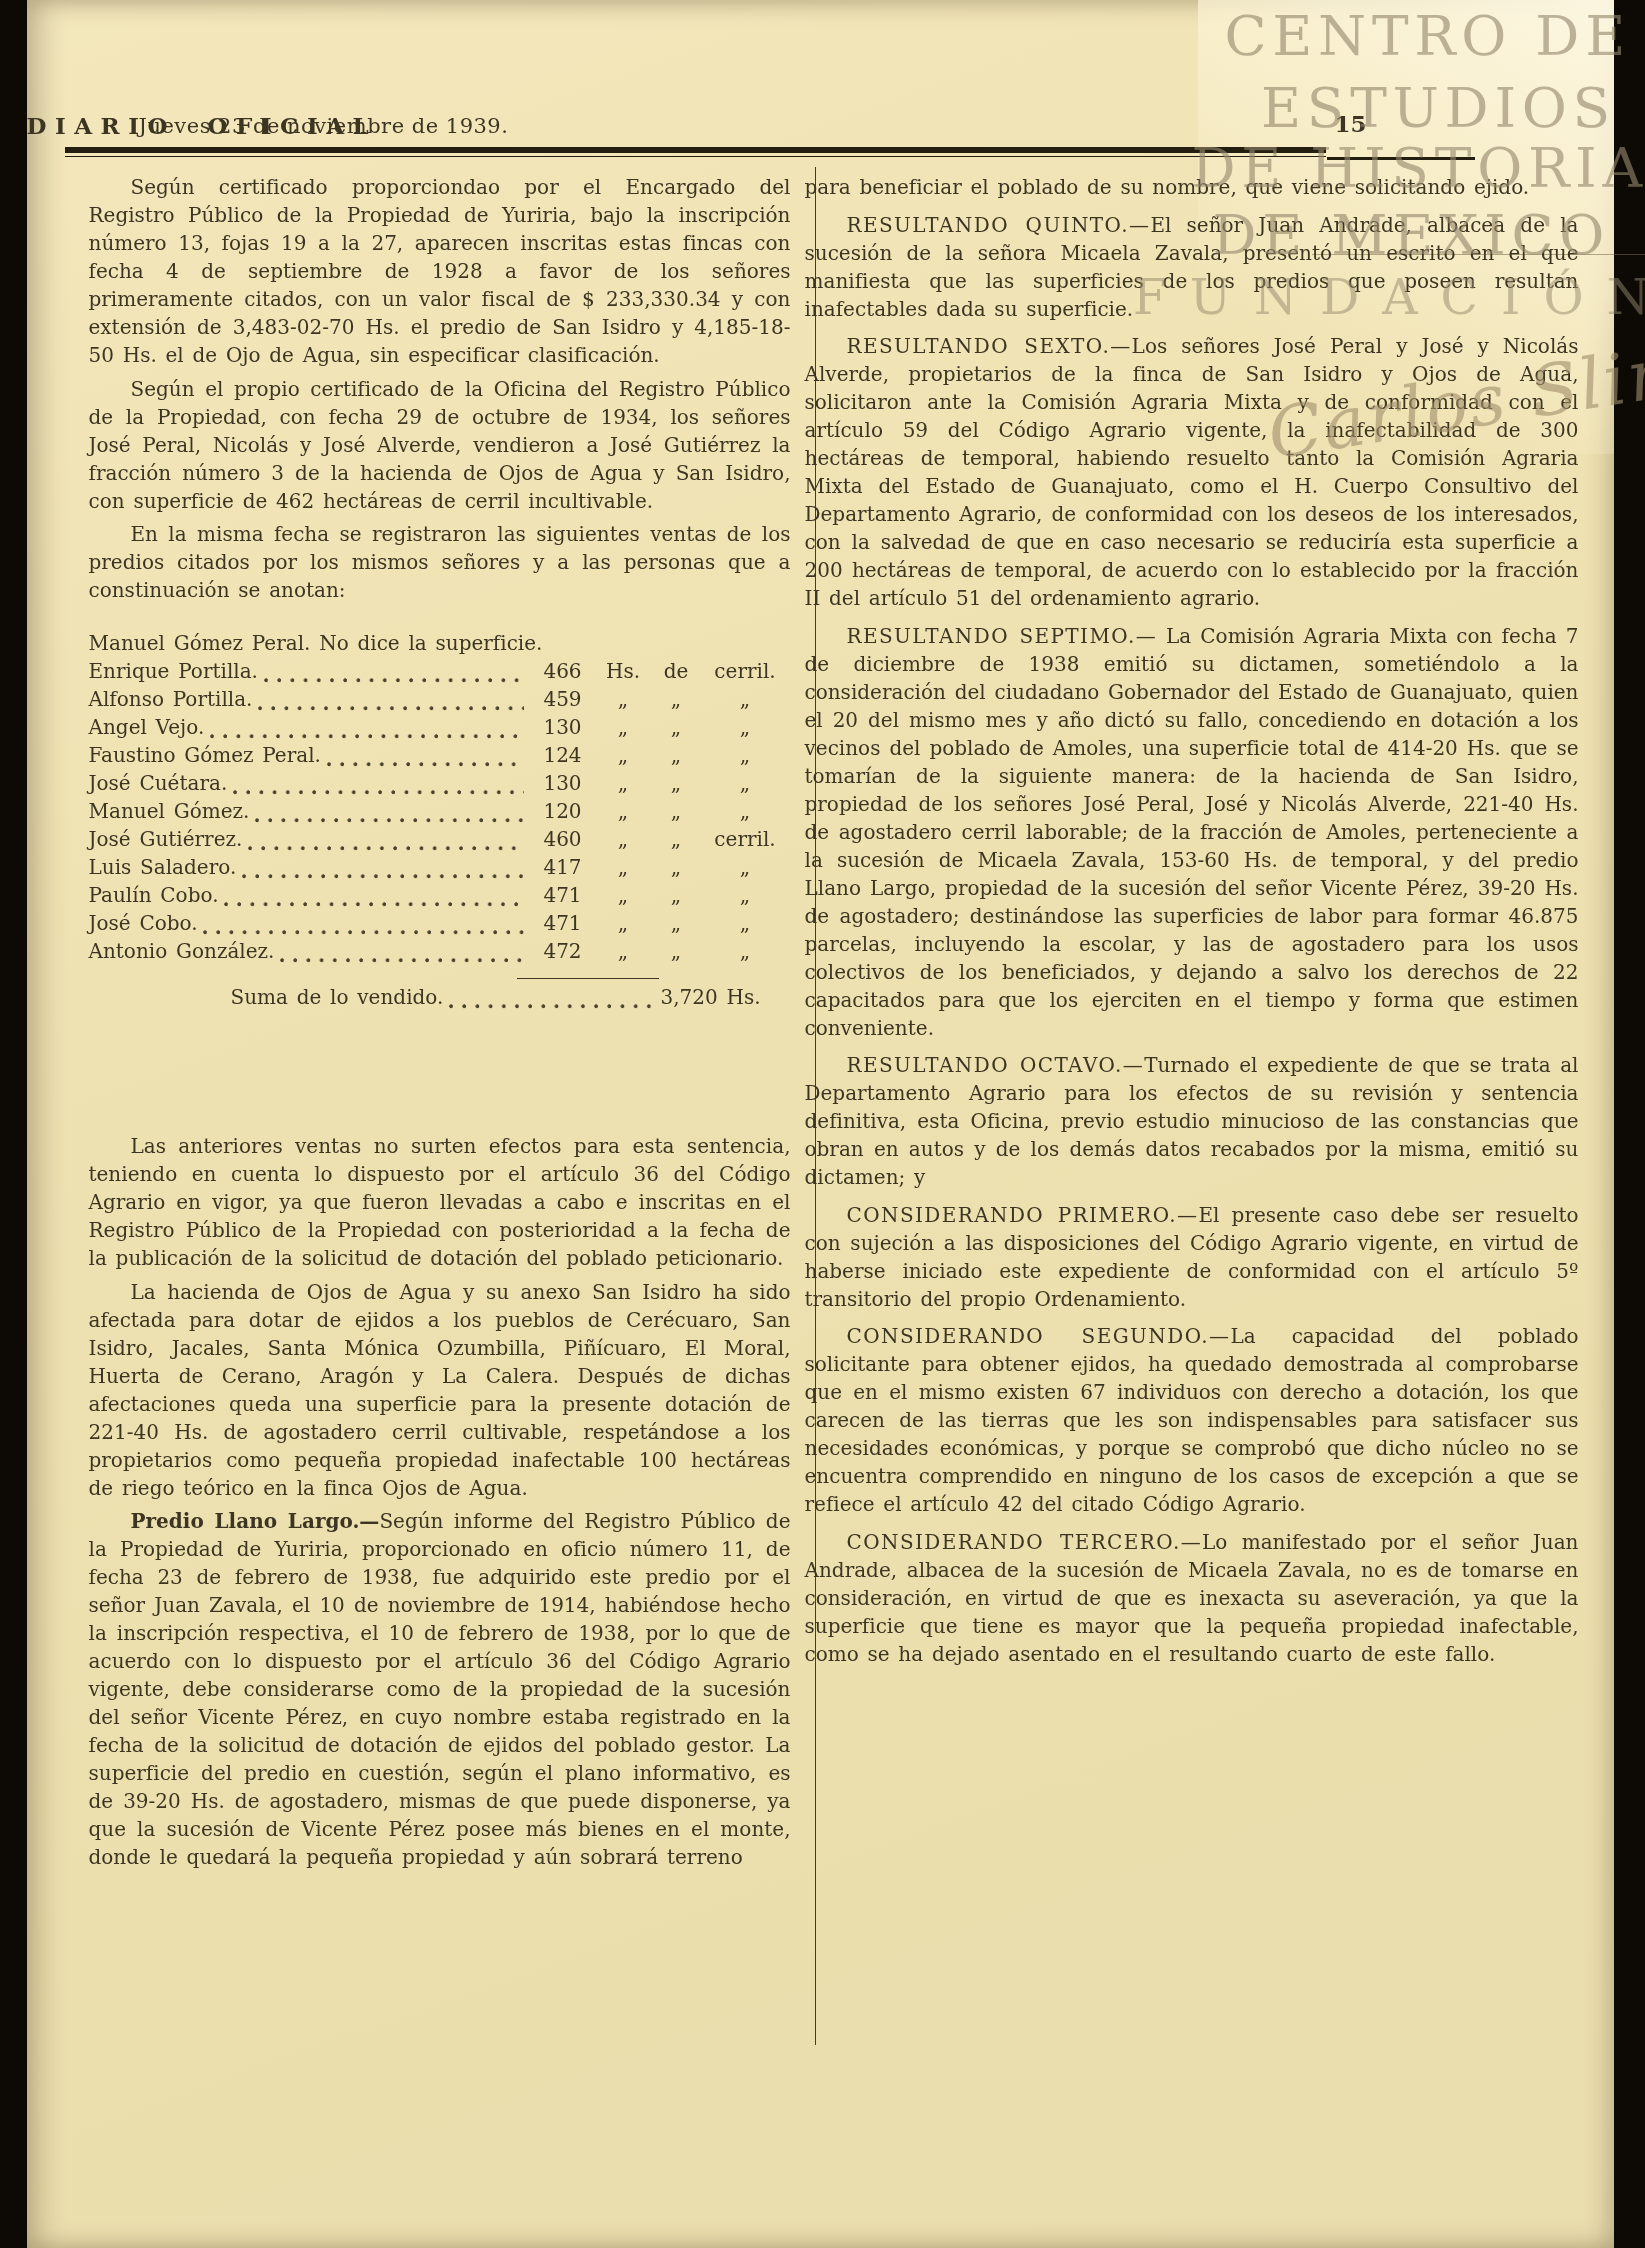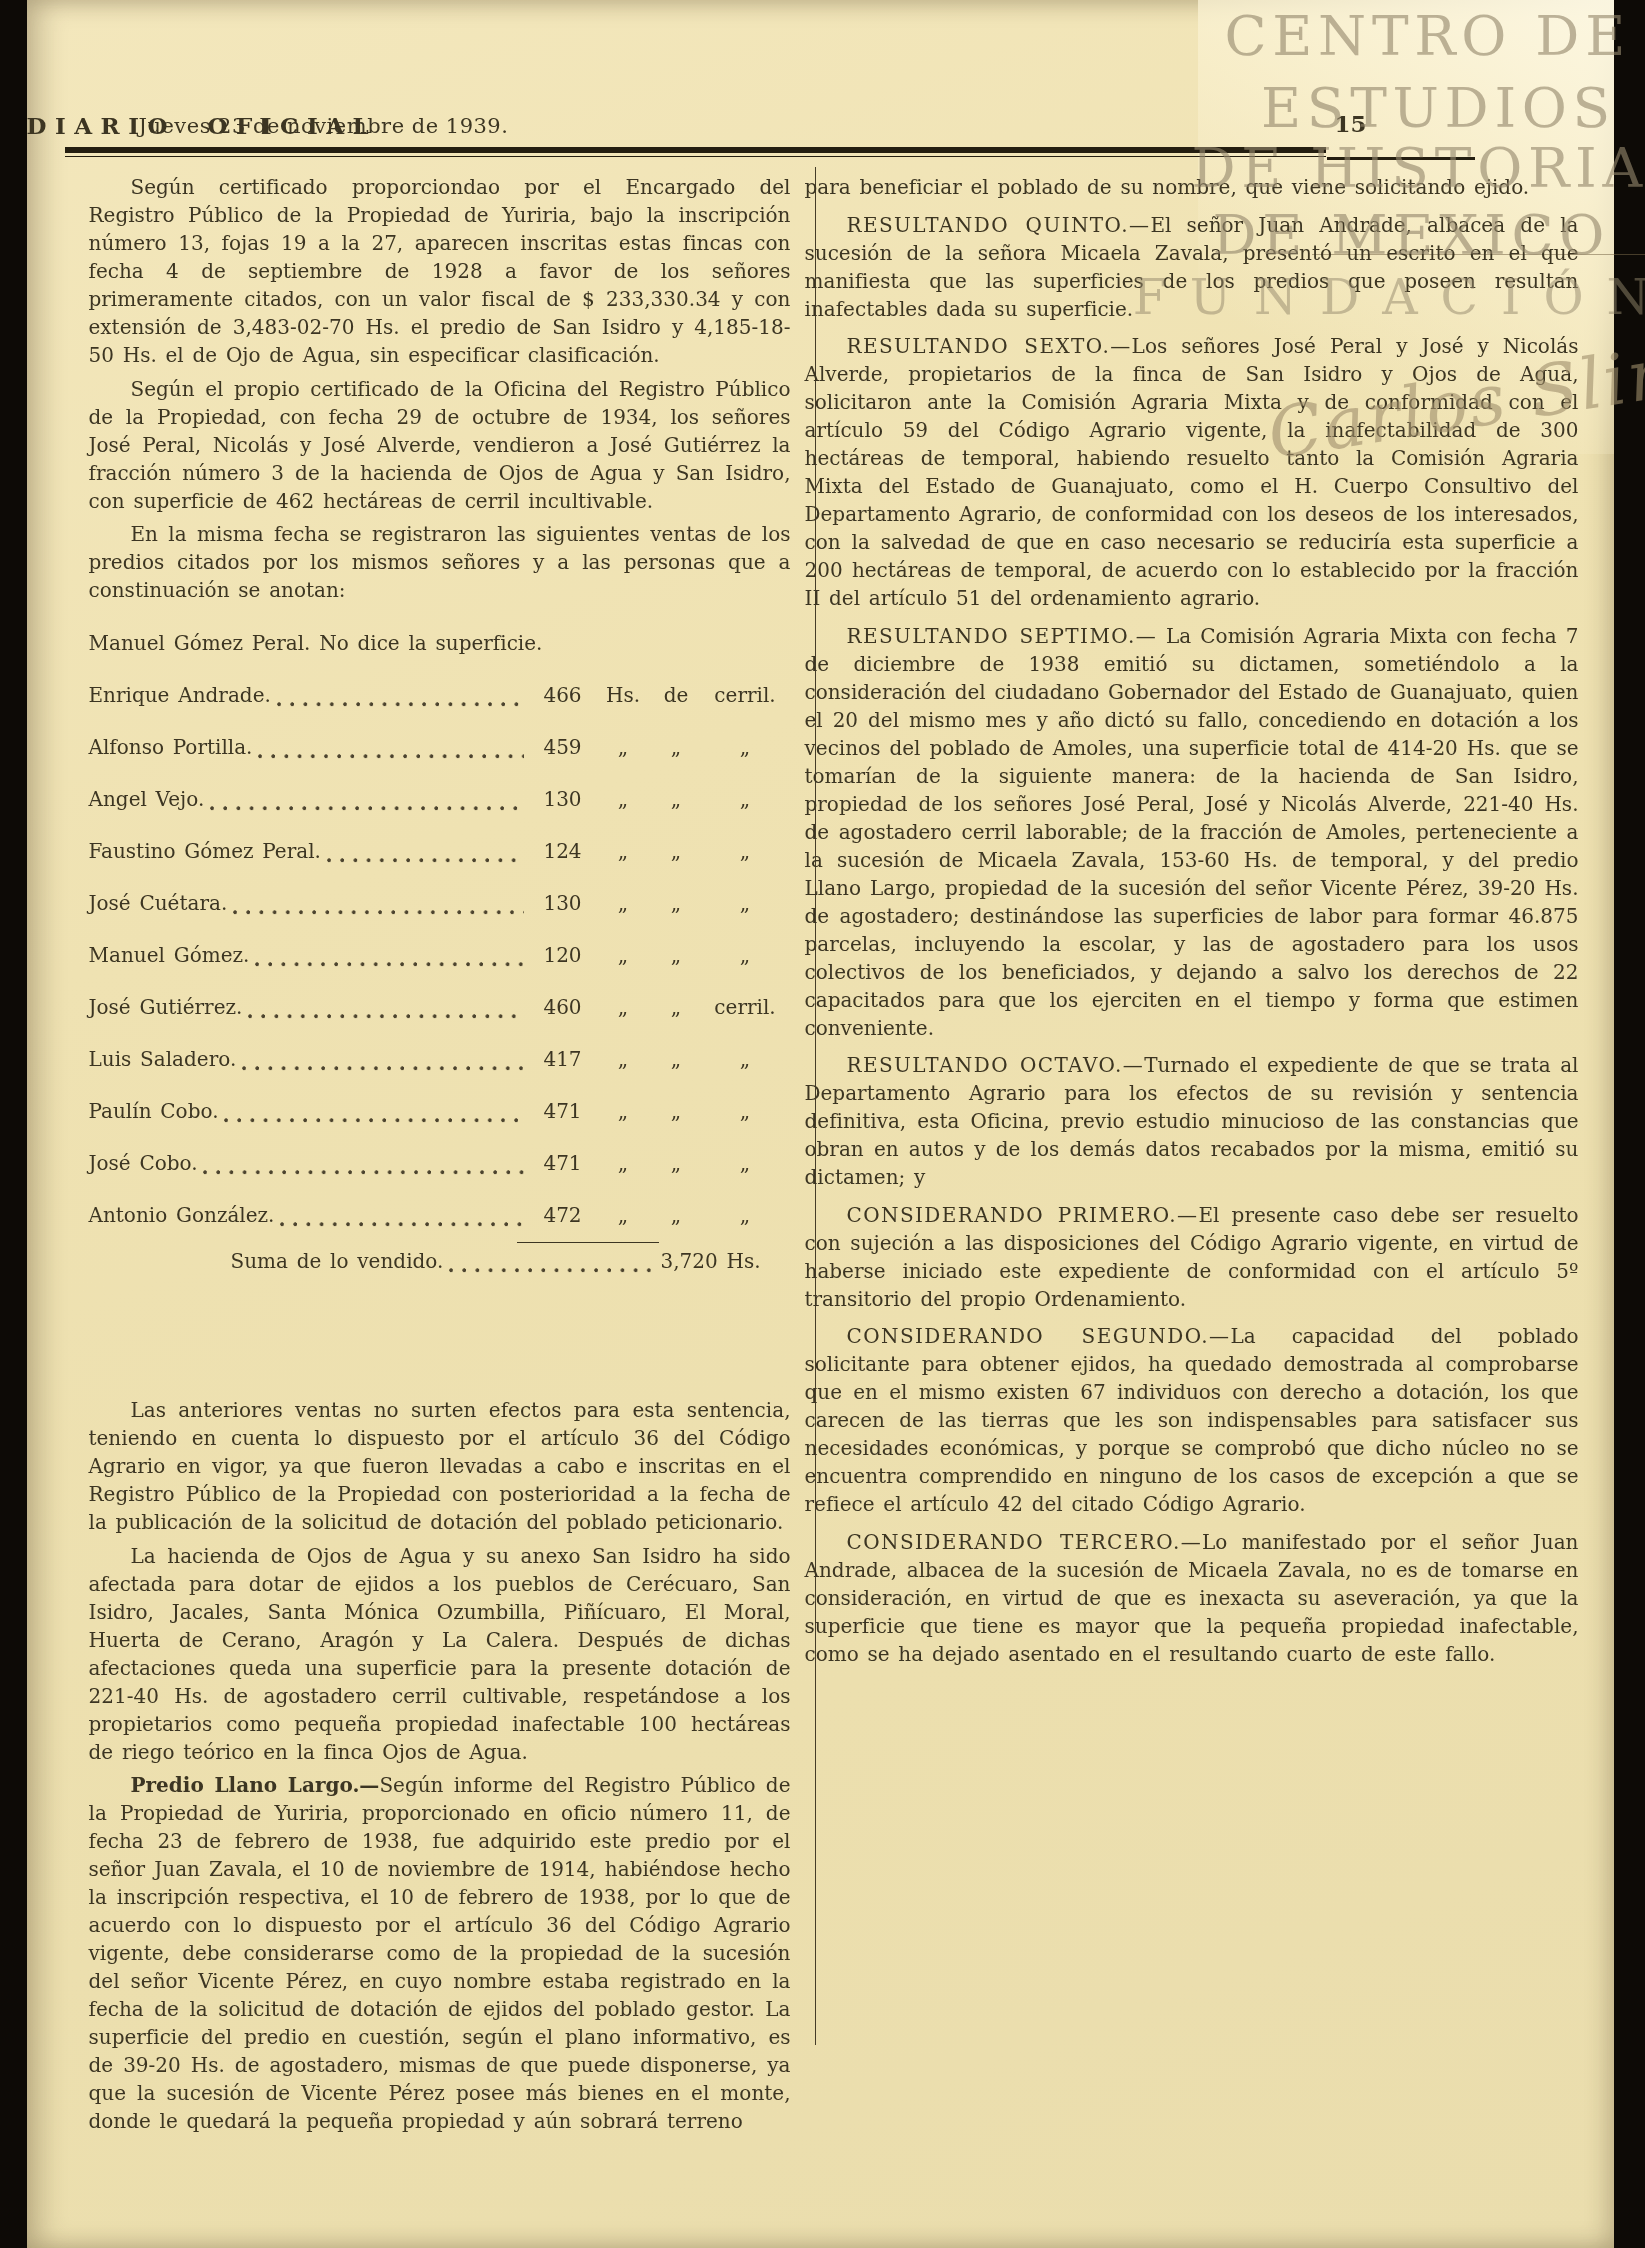--- a/index.html
+++ b/index.html
@@ -25,21 +25,21 @@
   .col-left{left:62px;width:702px;}
   .col-right{left:778px;width:774px;}
   p.para{margin:0 0 5.7px 0;text-indent:42px;}
   p.noindent{text-indent:0;}
   p.head{margin-top:9.5px;}
   .lead{white-space:nowrap;}
   .lead-caps{letter-spacing:1.4px;}
   .lead-bold{font-weight:bold;}
   
   .sales{margin:24.6px 0 0 0;}
-  .t-row{display:flex;align-items:baseline;margin-top:24px;}
+  .t-row{display:flex;align-items:baseline;}
   .t-name{white-space:nowrap;}
   .leader{flex:1;margin:0 7.6px 0 5.7px;min-width:23px;height:1em;align-self:flex-end;
           background-image:radial-gradient(circle at 2.1px 2.1px,rgba(58,50,32,.9) 1.6px,rgba(0,0,0,0) 2.1px);
           background-size:13.2px 4.7px;background-repeat:repeat-x;background-position:left 82%;}
   .t-val{width:62px;text-align:center;}
   .t-u1{width:59px;text-align:center;}
   .t-u2{width:47px;text-align:center;}
   .t-u3{width:91px;text-align:center;}
   .sum-rule{margin:13.2px 0 3.8px 428px;width:142px;border-top:1.9px solid #3c3522;}
   .sum-row{display:flex;align-items:flex-end;margin-left:142px;width:530px;}
@@ -77,21 +77,21 @@
           <p class="para ">Según el propio certificado de la Oficina del Registro Público de la Propiedad, con fecha 29 de octubre de 1934, los señores José Peral, Nicolás y José Alverde, vendieron a José Gutiérrez la fracción número 3 de la hacienda de Ojos de Agua y San Isidro, con superficie de 462 hectáreas de cerril incultivable.</p>
           <p class="para ">En la misma fecha se registraron las siguientes ventas de los predios citados por los mismos señores y a las personas que a constinuación se anotan:</p>
         </div>
 
       <div class="sales">
         <div class="t-row">
           <span class="t-name">Manuel Gómez Peral. No dice la superficie.</span>
         </div>
         <div id="sales-rows">
             <div class="t-row">
-              <span class="t-name">Enrique Andrade.</span>
+              <span class="t-name">Enrique Portilla.</span>
               <span class="leader"></span>
               <span class="t-val">466</span>
               <span class="t-u1">Hs.</span>
               <span class="t-u2">de</span>
               <span class="t-u3">cerril.</span>
             </div>
             <div class="t-row">
               <span class="t-name">Alfonso Portilla.</span>
               <span class="leader"></span>
               <span class="t-val">459</span>

